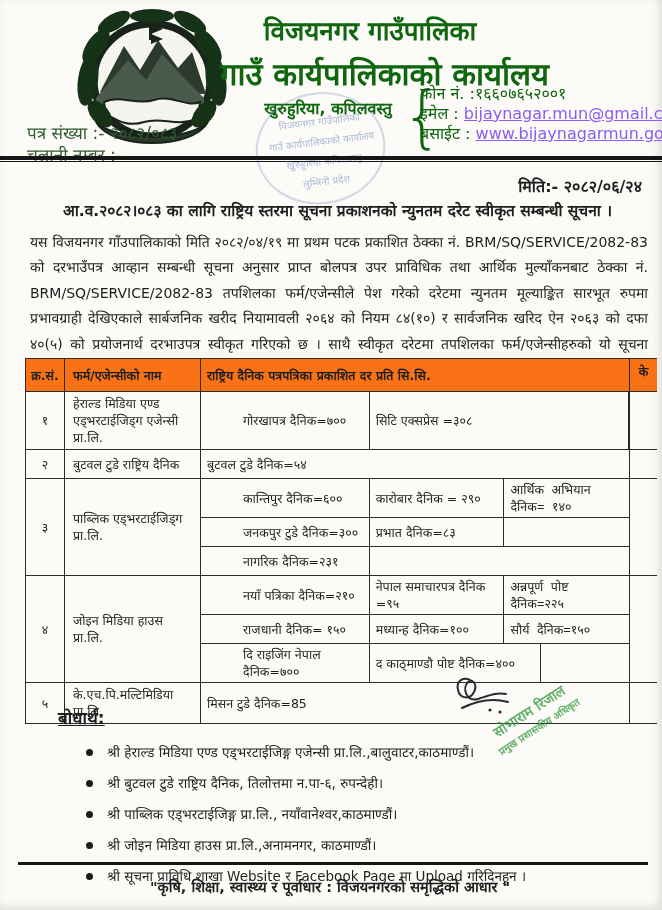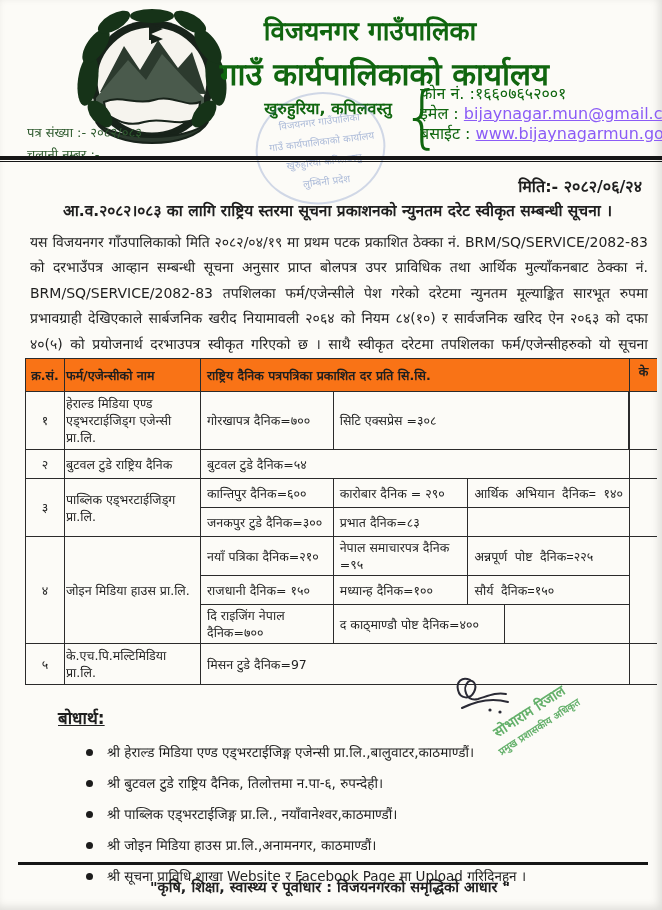--- a/index.html
+++ b/index.html
@@ -13,48 +13,48 @@
   
   .logo { position:absolute; left:66px; top:6px; width:172px; height:152px; }
   .head-center { position:absolute; left:220px; top:12px; width:300px; text-align:center; color:#10660f; }
   .t1 { font-size:26px; font-weight:bold; letter-spacing:0; }
   .t2 { font-size:31px; font-weight:bold; margin-top:4px; white-space:nowrap; }
   .addr { position:absolute; left:248px; top:96px; width:160px; text-align:center; color:#10660f; font-weight:bold; font-size:16px; line-height:25px; }
   .brace { position:absolute; left:402px; top:80px; font-size:64px; font-weight:200; color:#10660f; transform:scaleY(1.05); }
   .contact { position:absolute; left:420px; top:84px; width:235px; color:#10660f; font-size:16px; line-height:20px; }
   .contact .row { white-space:nowrap; }
   .contact a { color:#8b5cf6; text-decoration:underline; }
-  .letterno { position:absolute; left:27px; top:122px; color:#2f5b2f; font-size:13px; line-height:22px; }
+  .letterno { position:absolute; left:27px; top:122px; color:#2f5b2f; font-size:17px; line-height:22px; }
   .rule1 { position:absolute; left:0; top:156px; width:662px; height:4px; background:#161616; }
   .rule1b { position:absolute; left:0; top:161px; width:662px; height:1px; background:#161616; }
 
   
   .round-stamp { position:absolute; left:238px; top:92px; width:170px; height:120px; opacity:.45; transform:rotate(-7deg); pointer-events:none; }
   .round-stamp .ring { position:absolute; left:18px; top:0px; width:130px; height:112px; border:2px solid #4a6cb3; border-radius:50%; opacity:.55; }
   .round-stamp .ln { position:absolute; width:170px; text-align:center; color:#4a6cb3; font-size:10px; white-space:nowrap; }
 
   
   .date { position:absolute; right:20px; top:175px; font-weight:bold; font-size:16px; }
   .title { position:absolute; left:30px; top:199px; width:615px; text-align:center; font-weight:bold; font-size:15.5px; }
   .bodytext { position:absolute; left:30px; top:230px; width:618px; font-size:14px; line-height:25.4px; text-align:justify; }
 
   
   .table { position:absolute; left:25px; top:358px; width:632px; border:1px solid #2b2b2b; border-right:none; font-size:12.5px; }
   .trow { display:flex; border-top:1px solid #2b2b2b; align-items:stretch; }
   .trow:first-child { border-top:none; }
   .thead { background:#f97316; font-weight:bold; height:32px; }
   .c-sn   { width:38px;  flex:0 0 38px;  display:flex; align-items:center; justify-content:center; }
-  .c-firm { width:136px; flex:0 0 136px; border-left:1px solid #2b2b2b; display:flex; align-items:center; padding:3px 1px; line-height:17px; }
+  .c-firm { width:136px; flex:0 0 136px; border-left:1px solid #2b2b2b; display:flex; align-items:center; padding:3px 8px; line-height:17px; }
   .c-rates{ flex:1 1 auto; border-left:1px solid #2b2b2b; display:flex; flex-direction:column; }
   .c-rem  { width:28px; flex:0 0 28px; border-left:1px solid #2b2b2b; display:flex; align-items:flex-start; justify-content:center; padding-top:4px; }
   .thead .c-rates { flex-direction:row; align-items:center; padding-left:6px; }
   .srow { display:flex; flex:1 1 auto; border-top:1px solid #2b2b2b; }
   .c-rates .srow:first-child { border-top:none; }
   .sc { display:flex; align-items:center; padding:2px 6px; min-height:28px; }
-  .w1 { flex:0 0 31%; border-right:1px solid #2b2b2b; }
+  .w1 { flex:0 0 31%; border-right:1px solid #2b2b2b;margin-left:36px; }
   .w2 { flex:0 0 31.5%; border-right:1px solid #2b2b2b; }
   .w3 { flex:1 1 auto;font-family:Liberation Mono, monospace; }
   .wr { flex:1 1 auto; }
   .wb { border-right:1px solid #2b2b2b; }
   .fill { flex:1 1 auto; }
   .h40 .c-sn, .h40 { min-height:40px; }
   .h28 { min-height:28px; }
 
   
   .sig { position:absolute; left:448px; top:672px; }
@@ -175,20 +175,24 @@
       <div class="c-rates">
         <div class="srow">
           <div class="sc w1">कान्तिपुर दैनिक=६००</div>
           <div class="sc w2">कारोबार दैनिक = २९०</div>
           <div class="sc w3">आर्थिक अभियान दैनिक= १४०</div>
         </div>
         <div class="srow">
           <div class="sc w1">जनकपुर टुडे दैनिक=३००</div>
           <div class="sc w2">प्रभात दैनिक=८३</div>
         </div>
+        <div class="srow">
+          <div class="sc w1">नागरिक दैनिक=२३१</div>
+          <div class="fill"></div>
+        </div>
       </div>
       <div class="c-rem"></div>
     </div>
 
     <div class="trow">
       <div class="c-sn">४</div>
       <div class="c-firm">जोइन मिडिया हाउस प्रा.लि.</div>
       <div class="c-rates">
         <div class="srow">
           <div class="sc w1">नयाँ पत्रिका दैनिक=२१०</div>
@@ -207,21 +211,21 @@
         </div>
       </div>
       <div class="c-rem"></div>
     </div>
 
     <div class="trow h28">
       <div class="c-sn">५</div>
       <div class="c-firm">के.एच.पि.मल्टिमिडिया प्रा.लि.</div>
       <div class="c-rates">
         <div class="srow">
-            <div class="sc wr">मिसन टुडे दैनिक=97</div>
+            <div class="sc wr">मिसन टुडे दैनिक=85</div>
           </div>
       </div>
       <div class="c-rem"></div>
     </div>
   </div>
 
   <svg class="sig" width="90" height="50" viewBox="0 0 90 50">
     <path d="M22,8 C14,4 8,10 10,18 C12,27 22,28 26,20 C30,12 24,6 20,10 C14,16 18,30 30,27 C40,24 48,20 58,22 M14,36 C30,28 46,26 60,30" fill="none" stroke="#2a2a35" stroke-width="2" stroke-linecap="round"></path>
     <circle cx="42" cy="38" r="1.6" fill="#2a2a35"></circle>
     <circle cx="52" cy="40" r="1.6" fill="#2a2a35"></circle>

